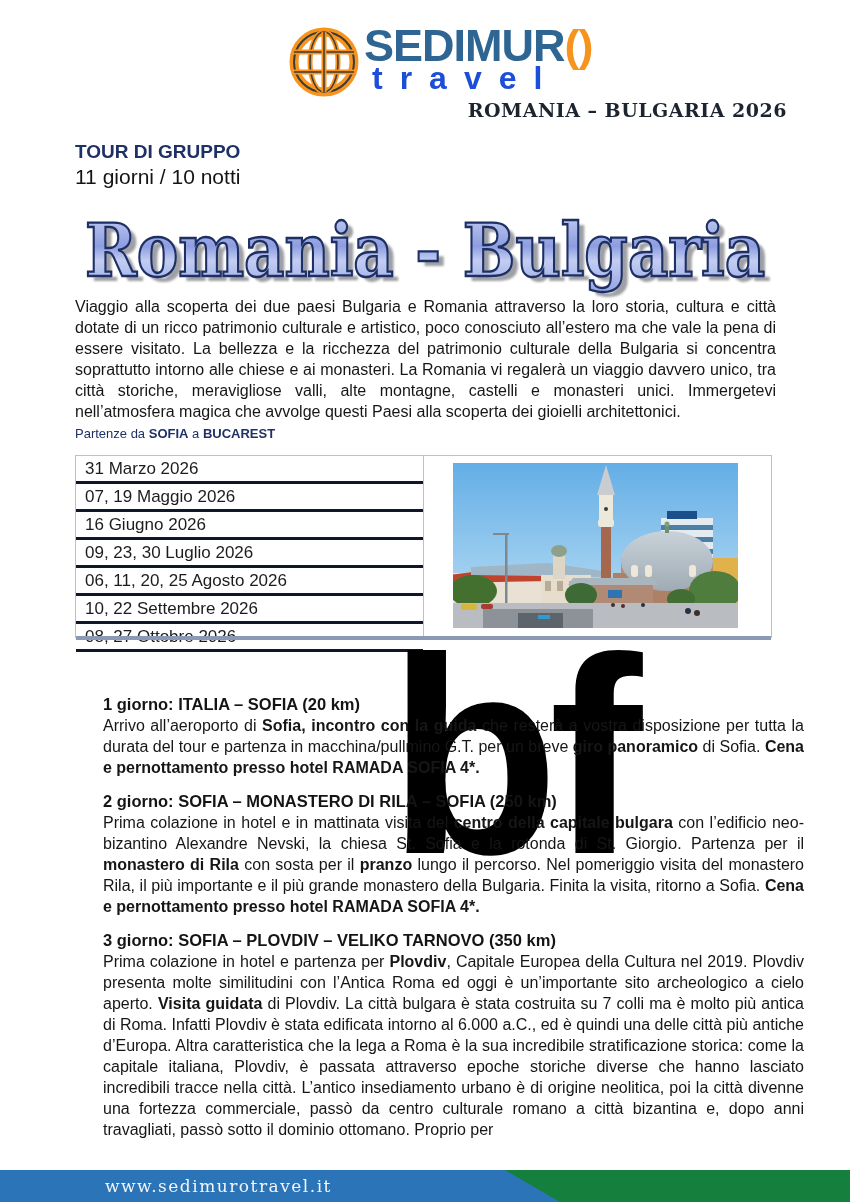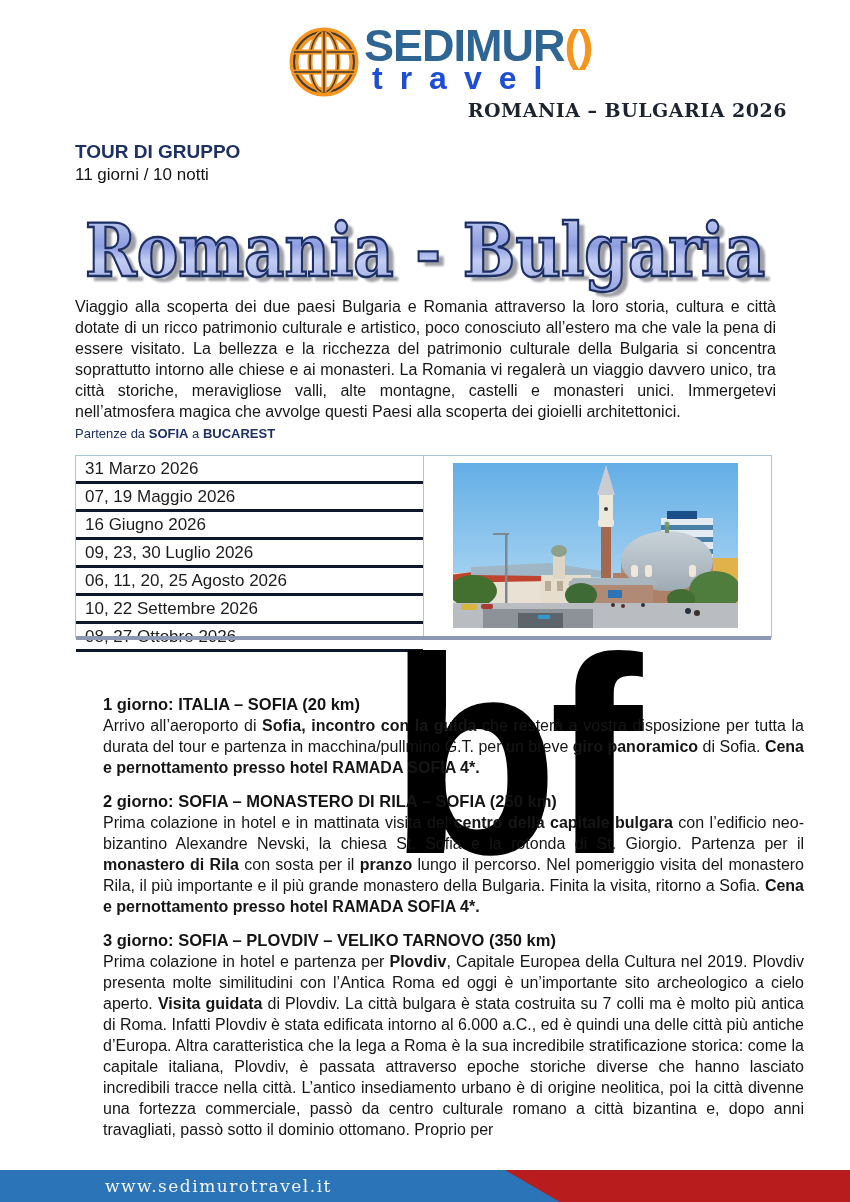--- a/index.html
+++ b/index.html
@@ -10,21 +10,21 @@
   .logo{position:absolute;left:286px;top:24px;display:flex;align-items:flex-start;}
   .globe{width:76px;height:76px;margin-right:2px;}
   .wordmark{display:flex;flex-direction:column;}
   .brand-line{font-weight:700;font-size:45px;line-height:44px;letter-spacing:-1px;color:#2e6593;}
   .brand-line .parens{color:#f7941e;}
   .brand-sub{font-weight:700;font-size:32px;line-height:26px;letter-spacing:17px;color:#1d4ed8;margin-top:-3px;padding-left:8px;}
 
   
   .edition-title{position:absolute;right:63px;top:99px;font-family:"DejaVu Serif",serif;font-weight:700;font-size:19px;color:#1c2430;letter-spacing:.5px;}
   .tour-type{position:absolute;left:75px;top:141px;font-weight:700;font-size:19px;color:#1e3166;}
-  .duration{position:absolute;left:75px;top:165px;font-size:17px;color:#141414;}
+  .duration{position:absolute;left:75px;top:165px;font-size:21px;color:#141414;}
 
   
   .main-title-svg{position:absolute;left:75px;top:205px;}
 
   
   .intro{position:absolute;left:75px;top:296px;width:701px;font-size:16px;line-height:21px;color:#161616;text-align:justify;margin:0;}
 
   
   .dep-heading{position:absolute;left:75px;top:426px;font-size:13px;color:#1e3166;}
   .dep-heading .b{font-weight:700;}
@@ -39,21 +39,21 @@
   .watermark{position:absolute;left:388px;top:616px;font-weight:700;font-size:280px;line-height:1;letter-spacing:-10px;color:#000000;z-index:0;user-select:none;}
 
   
   .itinerary{position:absolute;left:75px;top:694px;width:701px;z-index:1;margin-left:28px;}
   .day{margin:0 0 13px 0;}
   .day-heading{font-size:16.5px;font-weight:700;color:#141414;line-height:21px;}
   .day-body{font-size:16px;line-height:21px;color:#161616;text-align:justify;margin:0;}
   .day-body .b{font-weight:700;}
 
   
-  .footer{position:absolute;left:0;top:1170px;width:850px;height:32px;background:#b91c1c;}
+  .footer{position:absolute;left:0;top:1170px;width:850px;height:32px;background:#15803d;}
   .footer-dark{position:absolute;left:0;top:0;width:100%;height:100%;background:#2b74b8;clip-path:polygon(0 0,505px 0,560px 100%,0 100%);}
   .footer-url{position:absolute;left:105px;top:50%;transform:translateY(-50%);color:#f2f4f6;font-family:"DejaVu Serif",serif;font-size:17px;letter-spacing:1.5px;}
 </style>
 </head>
 <body>
 
 <div class="page">
 
   <div class="logo">
     <svg class="globe" viewBox="0 0 76 76">

